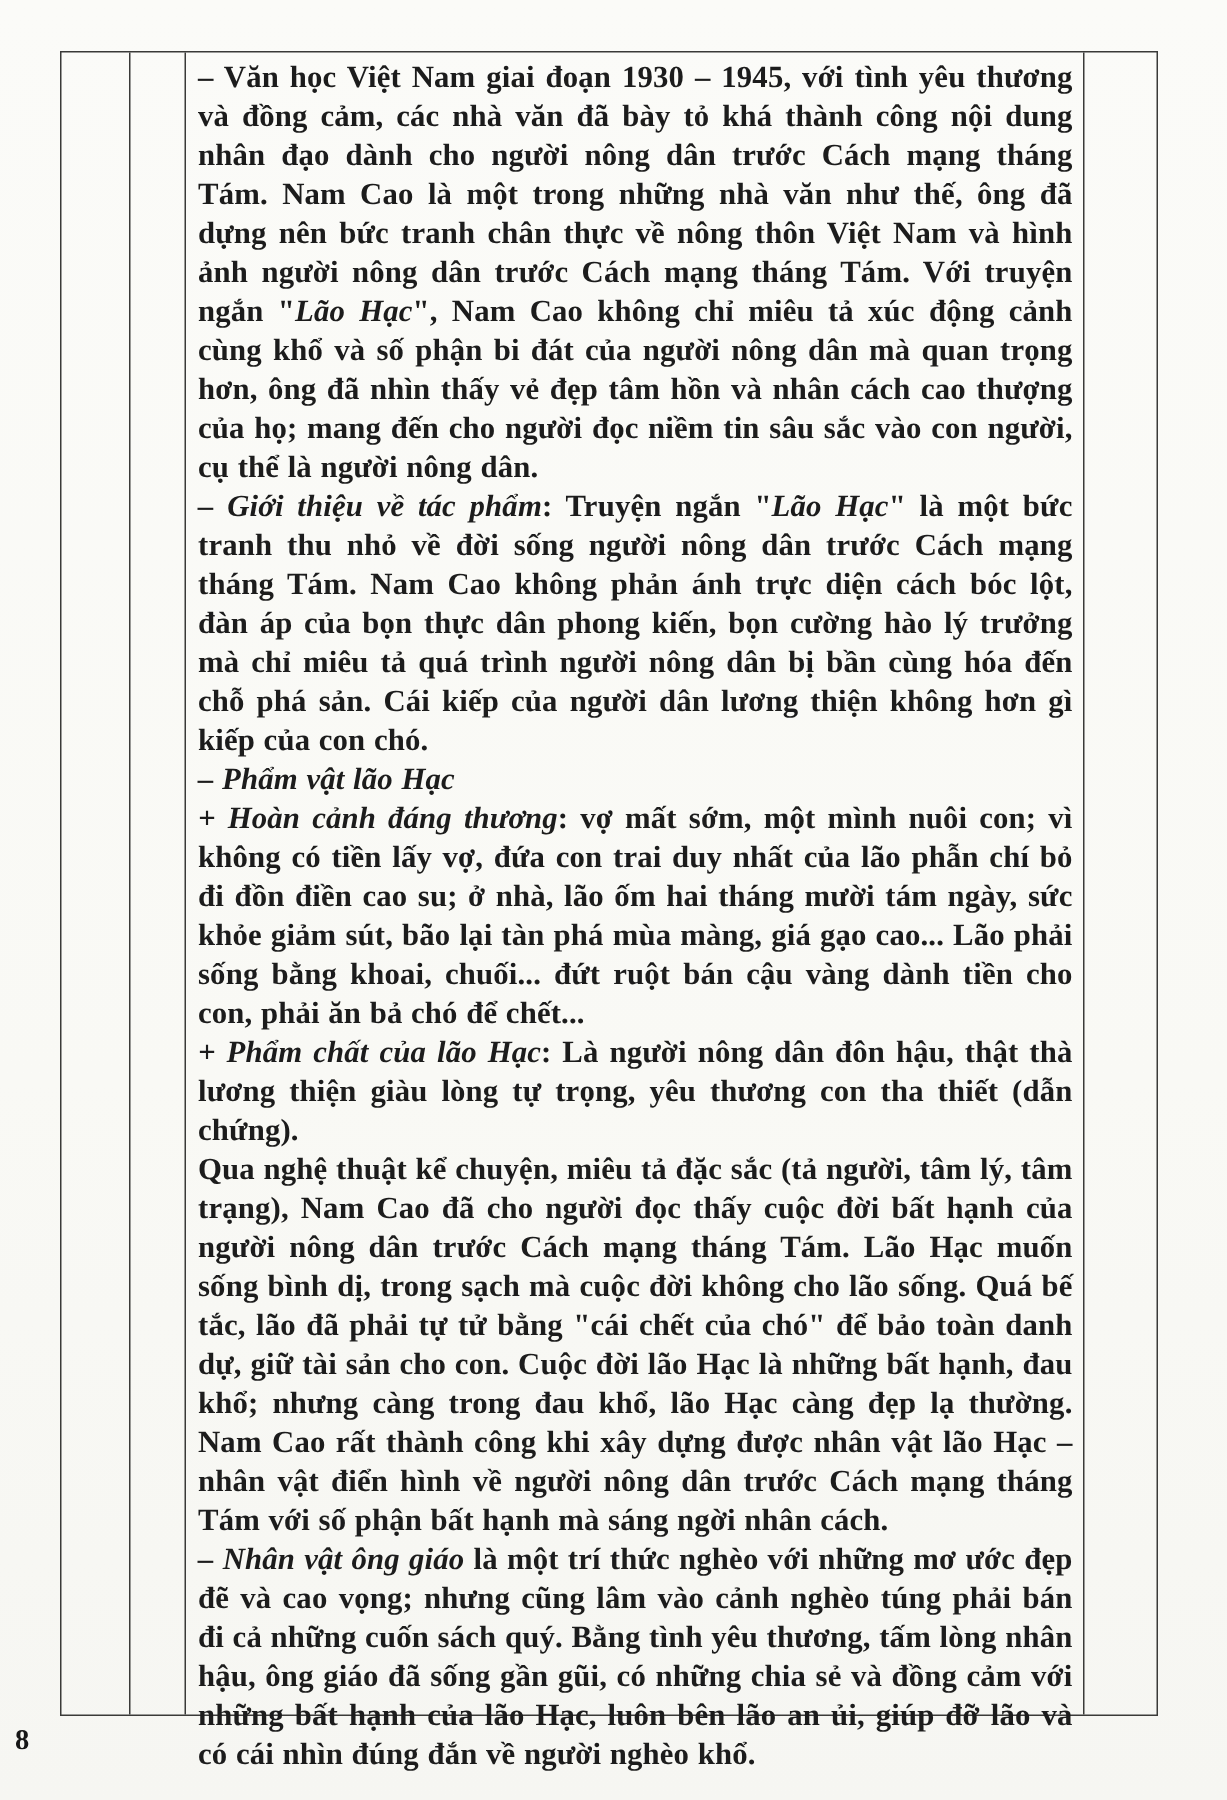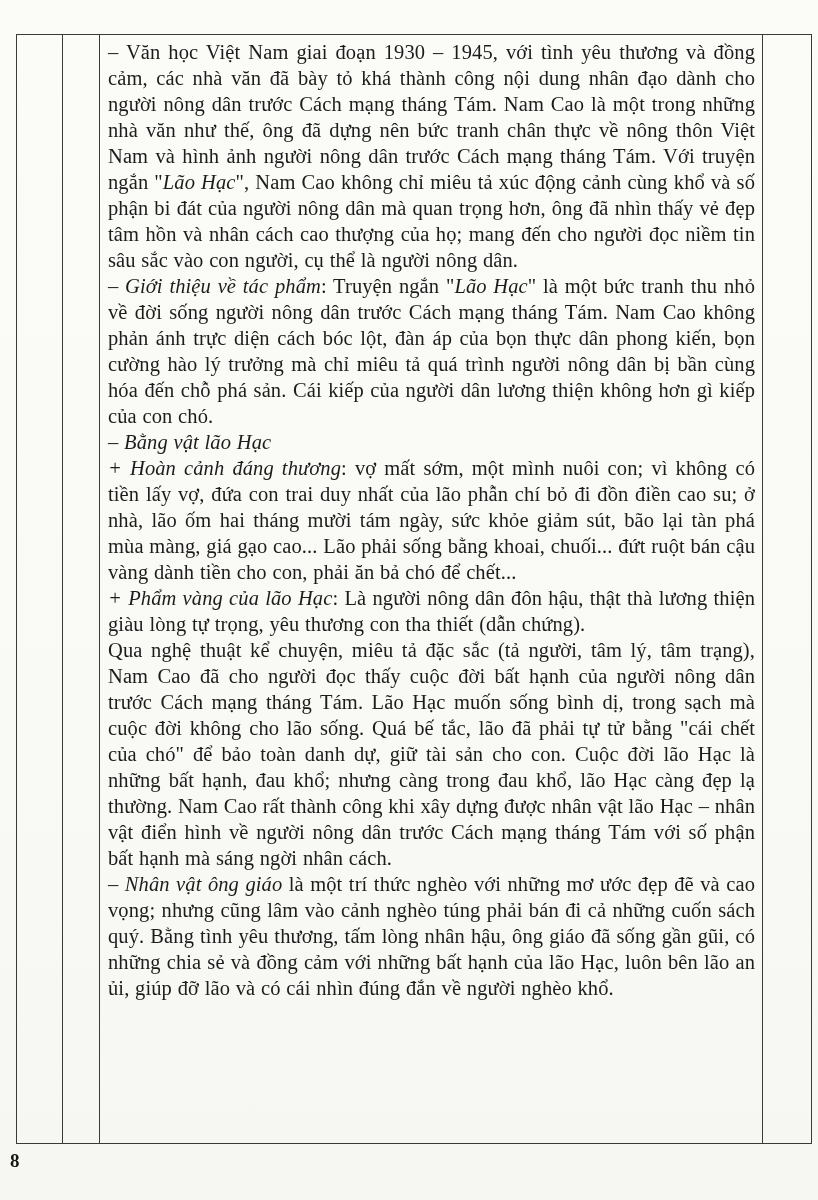--- a/index.html
+++ b/index.html
@@ -11,26 +11,27 @@
   }
   .sheet{
     position:relative;
     width:818px;height:1200px;
     background:linear-gradient(180deg,#fbfbf8 0%,#f9f9f5 60%,#f6f6f2 100%);
     color:#1c1c1c;
     overflow:hidden;
   }
   .grid-table{
     position:absolute;
-    left:16px;top:34px;
-    width:796px;height:1110px;
+    left:40px;top:34px;
+    width:732px;height:1110px;
     display:flex;
     border:1.5px solid #3a3a38;
     box-sizing:border-box;
     background:transparent;
+    font-weight:bold;
   }
   .col{box-sizing:border-box;border-right:1.5px solid #3a3a38;}
   .col:last-child{border-right:none;}
   .col-a{width:46px;}
   .col-b{width:37px;}
   .col-main{flex:1;padding:4px 7px 0 8px;}
   .col-d{width:48px;}
   .para{
     margin:0;
     text-align:justify;
@@ -53,23 +54,23 @@
 
 <div class="sheet">
 
   <div class="grid-table">
     <div class="col col-a"></div>
     <div class="col col-b"></div>
     <div class="col col-main">
       <div id="doc-body">
           <p class="para"><span>– Văn học Việt Nam giai đoạn 1930 – 1945, với tình yêu thương và đồng cảm, các nhà văn đã bày tỏ khá thành công nội dung nhân đạo dành cho người nông dân trước Cách mạng tháng Tám. Nam Cao là một trong những nhà văn như thế, ông đã dựng nên bức tranh chân thực về nông thôn Việt Nam và hình ảnh người nông dân trước Cách mạng tháng Tám. Với truyện ngắn "</span><span class="it">Lão Hạc</span><span>", Nam Cao không chỉ miêu tả xúc động cảnh cùng khổ và số phận bi đát của người nông dân mà quan trọng hơn, ông đã nhìn thấy vẻ đẹp tâm hồn và nhân cách cao thượng của họ; mang đến cho người đọc niềm tin sâu sắc vào con người, cụ thể là người nông dân.</span></p>
           <p class="para"><span class="it">– Giới thiệu về tác phẩm</span><span>: Truyện ngắn "</span><span class="it">Lão Hạc</span><span>" là một bức tranh thu nhỏ về đời sống người nông dân trước Cách mạng tháng Tám. Nam Cao không phản ánh trực diện cách bóc lột, đàn áp của bọn thực dân phong kiến, bọn cường hào lý trưởng mà chỉ miêu tả quá trình người nông dân bị bần cùng hóa đến chỗ phá sản. Cái kiếp của người dân lương thiện không hơn gì kiếp của con chó.</span></p>
-          <p class="para"><span class="it">– Bằng vật lão Hạc</span></p>
+          <p class="para"><span class="it">– Phẩm vật lão Hạc</span></p>
           <p class="para"><span class="it">+ Hoàn cảnh đáng thương</span><span>: vợ mất sớm, một mình nuôi con; vì không có tiền lấy vợ, đứa con trai duy nhất của lão phẫn chí bỏ đi đồn điền cao su; ở nhà, lão ốm hai tháng mười tám ngày, sức khỏe giảm sút, bão lại tàn phá mùa màng, giá gạo cao... Lão phải sống bằng khoai, chuối... đứt ruột bán cậu vàng dành tiền cho con, phải ăn bả chó để chết...</span></p>
-          <p class="para"><span class="it">+ Phẩm vàng của lão Hạc</span><span>: Là người nông dân đôn hậu, thật thà lương thiện giàu lòng tự trọng, yêu thương con tha thiết (dẫn chứng).</span></p>
+          <p class="para"><span class="it">+ Phẩm chất của lão Hạc</span><span>: Là người nông dân đôn hậu, thật thà lương thiện giàu lòng tự trọng, yêu thương con tha thiết (dẫn chứng).</span></p>
           <p class="para"><span>Qua nghệ thuật kể chuyện, miêu tả đặc sắc (tả người, tâm lý, tâm trạng), Nam Cao đã cho người đọc thấy cuộc đời bất hạnh của người nông dân trước Cách mạng tháng Tám. Lão Hạc muốn sống bình dị, trong sạch mà cuộc đời không cho lão sống. Quá bế tắc, lão đã phải tự tử bằng "cái chết của chó" để bảo toàn danh dự, giữ tài sản cho con. Cuộc đời lão Hạc là những bất hạnh, đau khổ; nhưng càng trong đau khổ, lão Hạc càng đẹp lạ thường. Nam Cao rất thành công khi xây dựng được nhân vật lão Hạc – nhân vật điển hình về người nông dân trước Cách mạng tháng Tám với số phận bất hạnh mà sáng ngời nhân cách.</span></p>
           <p class="para"><span class="it">– Nhân vật ông giáo</span><span> là một trí thức nghèo với những mơ ước đẹp đẽ và cao vọng; nhưng cũng lâm vào cảnh nghèo túng phải bán đi cả những cuốn sách quý. Bằng tình yêu thương, tấm lòng nhân hậu, ông giáo đã sống gần gũi, có những chia sẻ và đồng cảm với những bất hạnh của lão Hạc, luôn bên lão an ủi, giúp đỡ lão và có cái nhìn đúng đắn về người nghèo khổ.</span></p>
         </div>
     </div>
     <div class="col col-d"></div>
   </div>
 
   <div class="page-number">8</div>
 
 </div>

